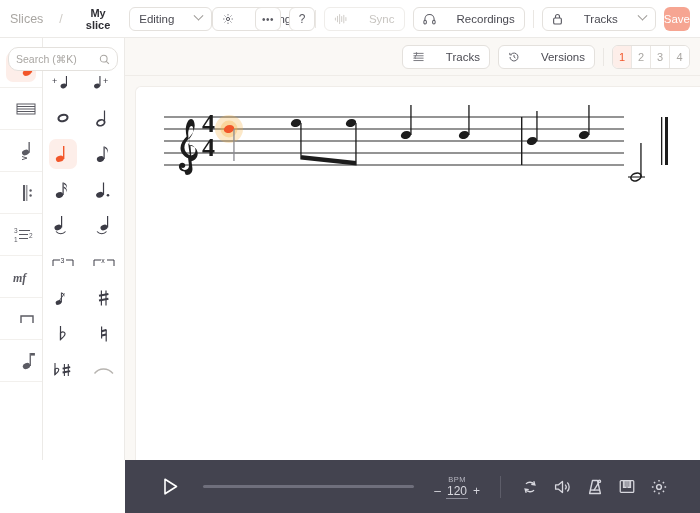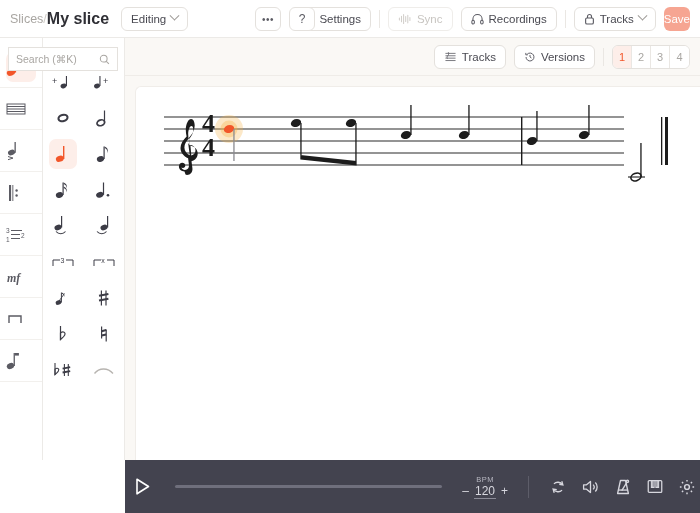--- a/index.html
+++ b/index.html
@@ -18,27 +18,27 @@
 
   
   .topbar {
     height: 38px; min-height: 38px;
     display: flex; align-items: center;
     padding: 0 10px;
     background: #ffffff;
     border-bottom: 1px solid #eceae7;
     position: relative;
   }
-  .breadcrumb { display: flex; align-items: center; gap: 0; }
+  .breadcrumb { display: flex; align-items: center; gap: 16px; }
   .bc-root { font-size: 12.5px; color: #a9a6a2; }
   .bc-sep { font-size: 12.5px; color: #cfcbc6; }
-  .bc-current { font-size: 16px; color: #2f2f35; font-weight: bold; text-align: center; }
+  .bc-current { font-size: 11px; color: #2f2f35; font-weight: bold; text-align: center; }
 
   .pill {
-    display: inline-flex; align-items: center; gap: 5px;
+    display: inline-flex; align-items: center; gap: 21px;
     height: 24px; padding: 0 9px;
     border: 1px solid #e4e1dd; border-radius: 6px;
     background: #fff; font-size: 11.5px; color: #4a4a52;
     white-space: nowrap;
   }
   .pill.sq { padding: 0; width: 26px; justify-content: center; }
   .pill.disabled { color: #c8c5c1; border-color: #efedea; }
   .chev { width: 7px; height: 7px; border-right: 1.4px solid #9b9894;
           border-bottom: 1.4px solid #9b9894; transform: rotate(45deg) translate(-2px,-2px); }
   .topbar-center { position: absolute; left: 255px; top: 7px; display: flex; gap: 8px; }
@@ -63,21 +63,21 @@
     display: flex; flex-direction: column;
     padding-top: 8px;
   }
   .rail-item {
     height: 42px; display: flex; align-items: center; justify-content: center;
     border-bottom: 1px solid #f2f0ed;
     color: #5b5b63; cursor: pointer;
   }
   .rail-item .chip {
     width: 30px; height: 30px; border-radius: 7px;
-    display: flex; align-items: center; justify-content: flex-start;
+    display: flex; align-items: center; justify-content: flex-end;
   }
   .rail-item.active .chip { background: #fdeee9; }
   .rail-item.active { color: #f2562a; }
   .rail-spacer { flex: 1; }
 
   
   .palette {
     width: 82px; min-width: 82px;
     background: #ffffff;
     border-right: 1px solid #eceae7;
@@ -96,21 +96,21 @@
     width: 28px; height: 30px; border-radius: 7px;
     display: flex; align-items: center; justify-content: center;
   }
   .pal-cell.active .chip { background: #fdeee9; }
   .pal-cell.active { color: #f2562a; }
 
   
   .searchwrap {
     position: absolute; left: 8px; top: 47px;
     width: 110px; height: 24px;
-    border: 1px solid #e4e1dd; border-radius: 0;
+    border: 1px solid #e4e1dd; border-radius: 10px;
     background: #fff; display: flex; align-items: center;
     padding: 0 7px; z-index: 5; gap: 16px;
   }
   .searchwrap input {
     border: none; outline: none; width: 100%;
     font-size: 10.5px; color: #8d8a86;
     font-family: "Liberation Sans", sans-serif; background: transparent;
   }
   .searchwrap input::placeholder { color: #a9a6a2; }
 
@@ -138,21 +138,21 @@
     background: #ffffff; border-radius: 6px 0 0 0;
     border: 1px solid #f0ede9; border-right: none; border-bottom: none;
   }
   .score-svg { position: absolute; left: 0; top: 0; }
 
   
   .player {
     height: 53px; min-height: 53px;
     background: #43434f;
     display: flex; align-items: center;
-    padding: 0 4px; gap: 20px;
+    padding: 0 32px; gap: 20px;
   }
   .play-btn { width: 26px; height: 26px; display: flex; align-items: center;
               justify-content: center; cursor: pointer; }
   .seek { flex: 1; height: 3px; background: #6f6f7c; border-radius: 2px; cursor: pointer; }
   .bpm { display: flex; flex-direction: column; align-items: center; color: #d7d7de; }
   .bpm-label { font-size: 7.5px; letter-spacing: .5px; color: #b6b6c0; }
   .bpm-row { display: flex; align-items: center; gap: 5px; font-size: 12px; }
   .bpm-btn { cursor: pointer; color: #d7d7de; font-size: 12px; }
   .bpm-val { border-bottom: 1px solid #8b8b97; padding: 0 1px; }
   .player-div { width: 1px; height: 22px; background: #5d5d69; }

